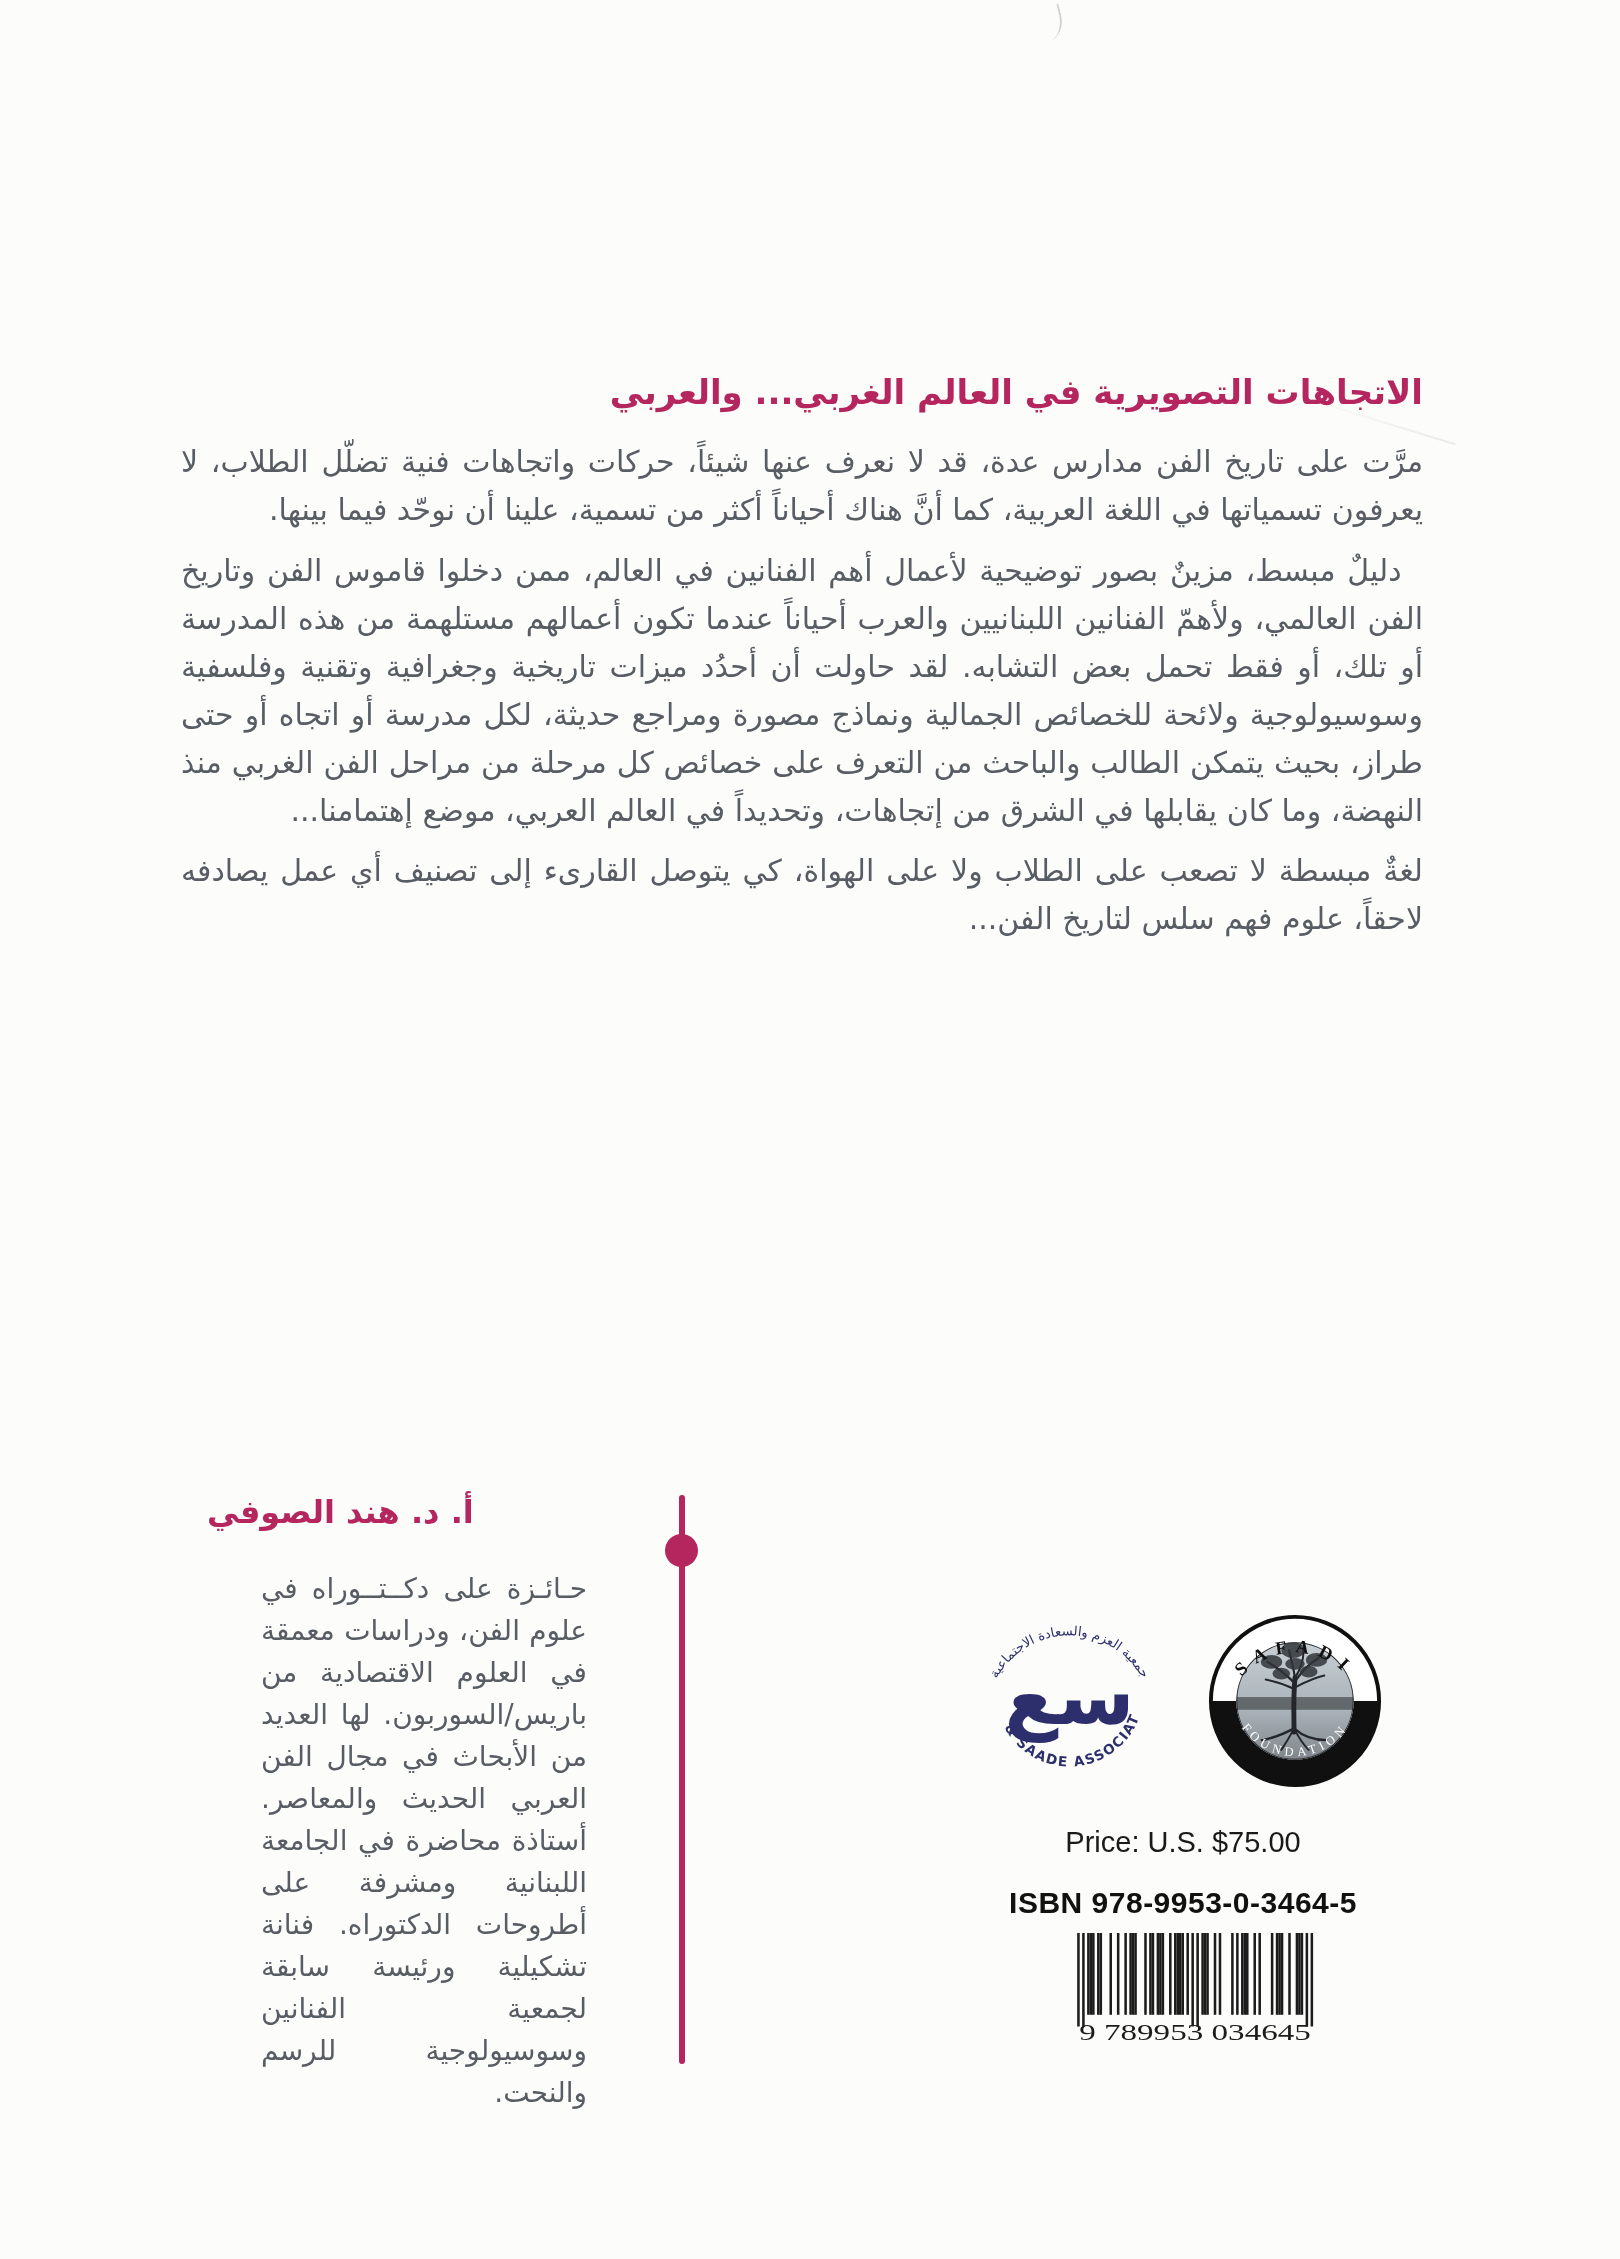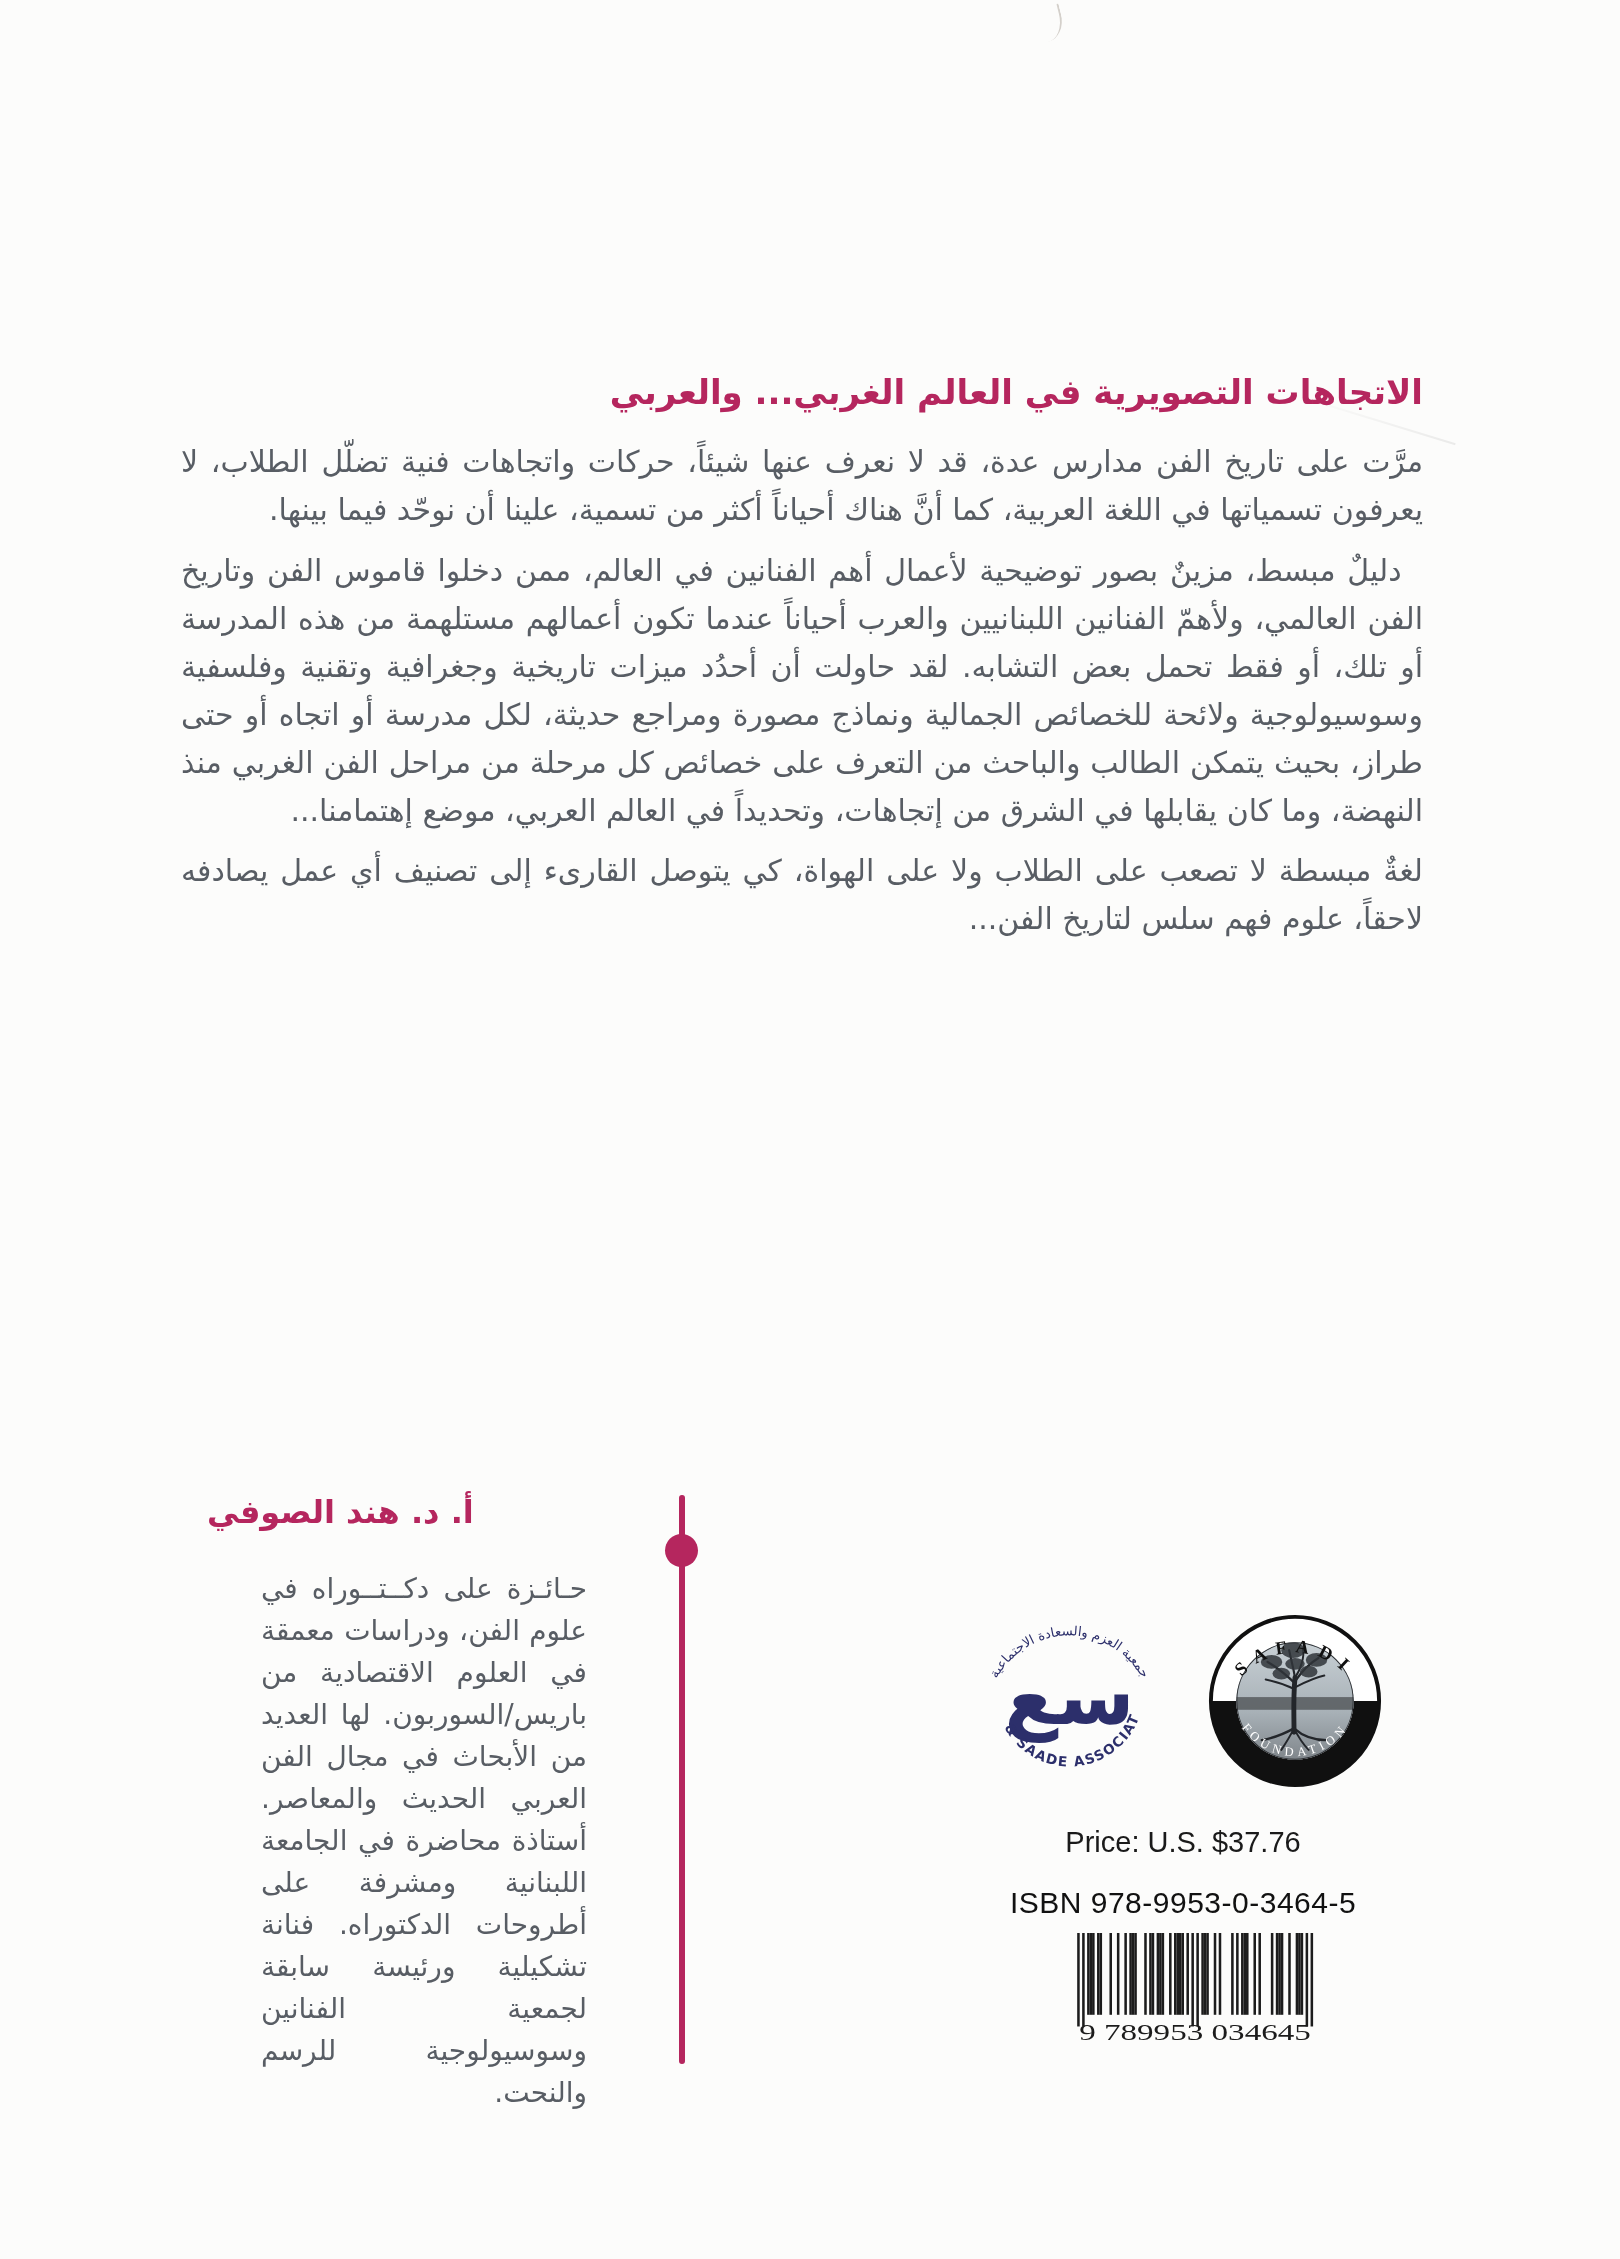--- a/index.html
+++ b/index.html
@@ -56,21 +56,21 @@
   .azm-arc{fill:var(--navy);font-family:"DejaVu Sans",sans-serif;}
   .azm-mono{fill:var(--navy);font-family:"DejaVu Sans",sans-serif;font-weight:bold;}
   .saf-top{fill:#101010;font-family:"Liberation Serif",serif;font-weight:bold;}
   .saf-bot{fill:#ffffff;font-family:"Liberation Serif",serif;}
   .price{
     position:absolute;top:1826px;left:988px;width:390px;text-align:center;
     font-family:"Liberation Sans",sans-serif;font-size:29px;color:var(--ink);
   }
   .isbn{
     position:absolute;top:1886px;left:988px;width:390px;text-align:center;
-    font-family:"Liberation Sans",sans-serif;font-size:30px;color:#111;letter-spacing:0.5px;
+    font-family:"Liberation Sans",sans-serif;font-size:30px;color:#111;letter-spacing:0.5px;font-weight:bold;
   }
   .barcode{position:absolute;top:1933px;left:1069px;}
   .barcode text{font-family:"Liberation Serif",serif;fill:#1c1c1c;}
 </style>
 </head>
 <body>
 
 <div class="page">
 
   <div class="crease-corner"></div>
@@ -145,21 +145,21 @@
       <circle cx="90" cy="90" r="60" fill="none" stroke="#2c2f33" stroke-width="2"></circle>
     </g>
     <text class="saf-top" font-size="19" letter-spacing="9" text-anchor="middle">
       <textPath href="#safTopArc" startOffset="50%">SAFADI</textPath>
     </text>
     <text class="saf-bot" font-size="13" letter-spacing="4.5" text-anchor="middle">
       <textPath href="#safBotArc" startOffset="50%">FOUNDATION</textPath>
     </text>
   </svg>
 
-  <div class="price">Price: U.S. $37.76</div>
+  <div class="price">Price: U.S. $75.00</div>
   <div class="isbn">ISBN 978-9953-0-3464-5</div>
 
   <svg class="barcode" id="barcodeSvg" width="252" height="111" viewBox="0 0 258 114">
     <g id="barcodeBars">
         <rect x="8.00" y="0" width="2.60" height="96" fill="#1c1c1c"></rect>
         <rect x="13.10" y="0" width="2.60" height="96" fill="#1c1c1c"></rect>
         <rect x="18.20" y="0" width="2.60" height="84" fill="#1c1c1c"></rect>
         <rect x="20.75" y="0" width="2.60" height="84" fill="#1c1c1c"></rect>
         <rect x="23.30" y="0" width="2.60" height="84" fill="#1c1c1c"></rect>
         <rect x="28.40" y="0" width="2.60" height="84" fill="#1c1c1c"></rect>

